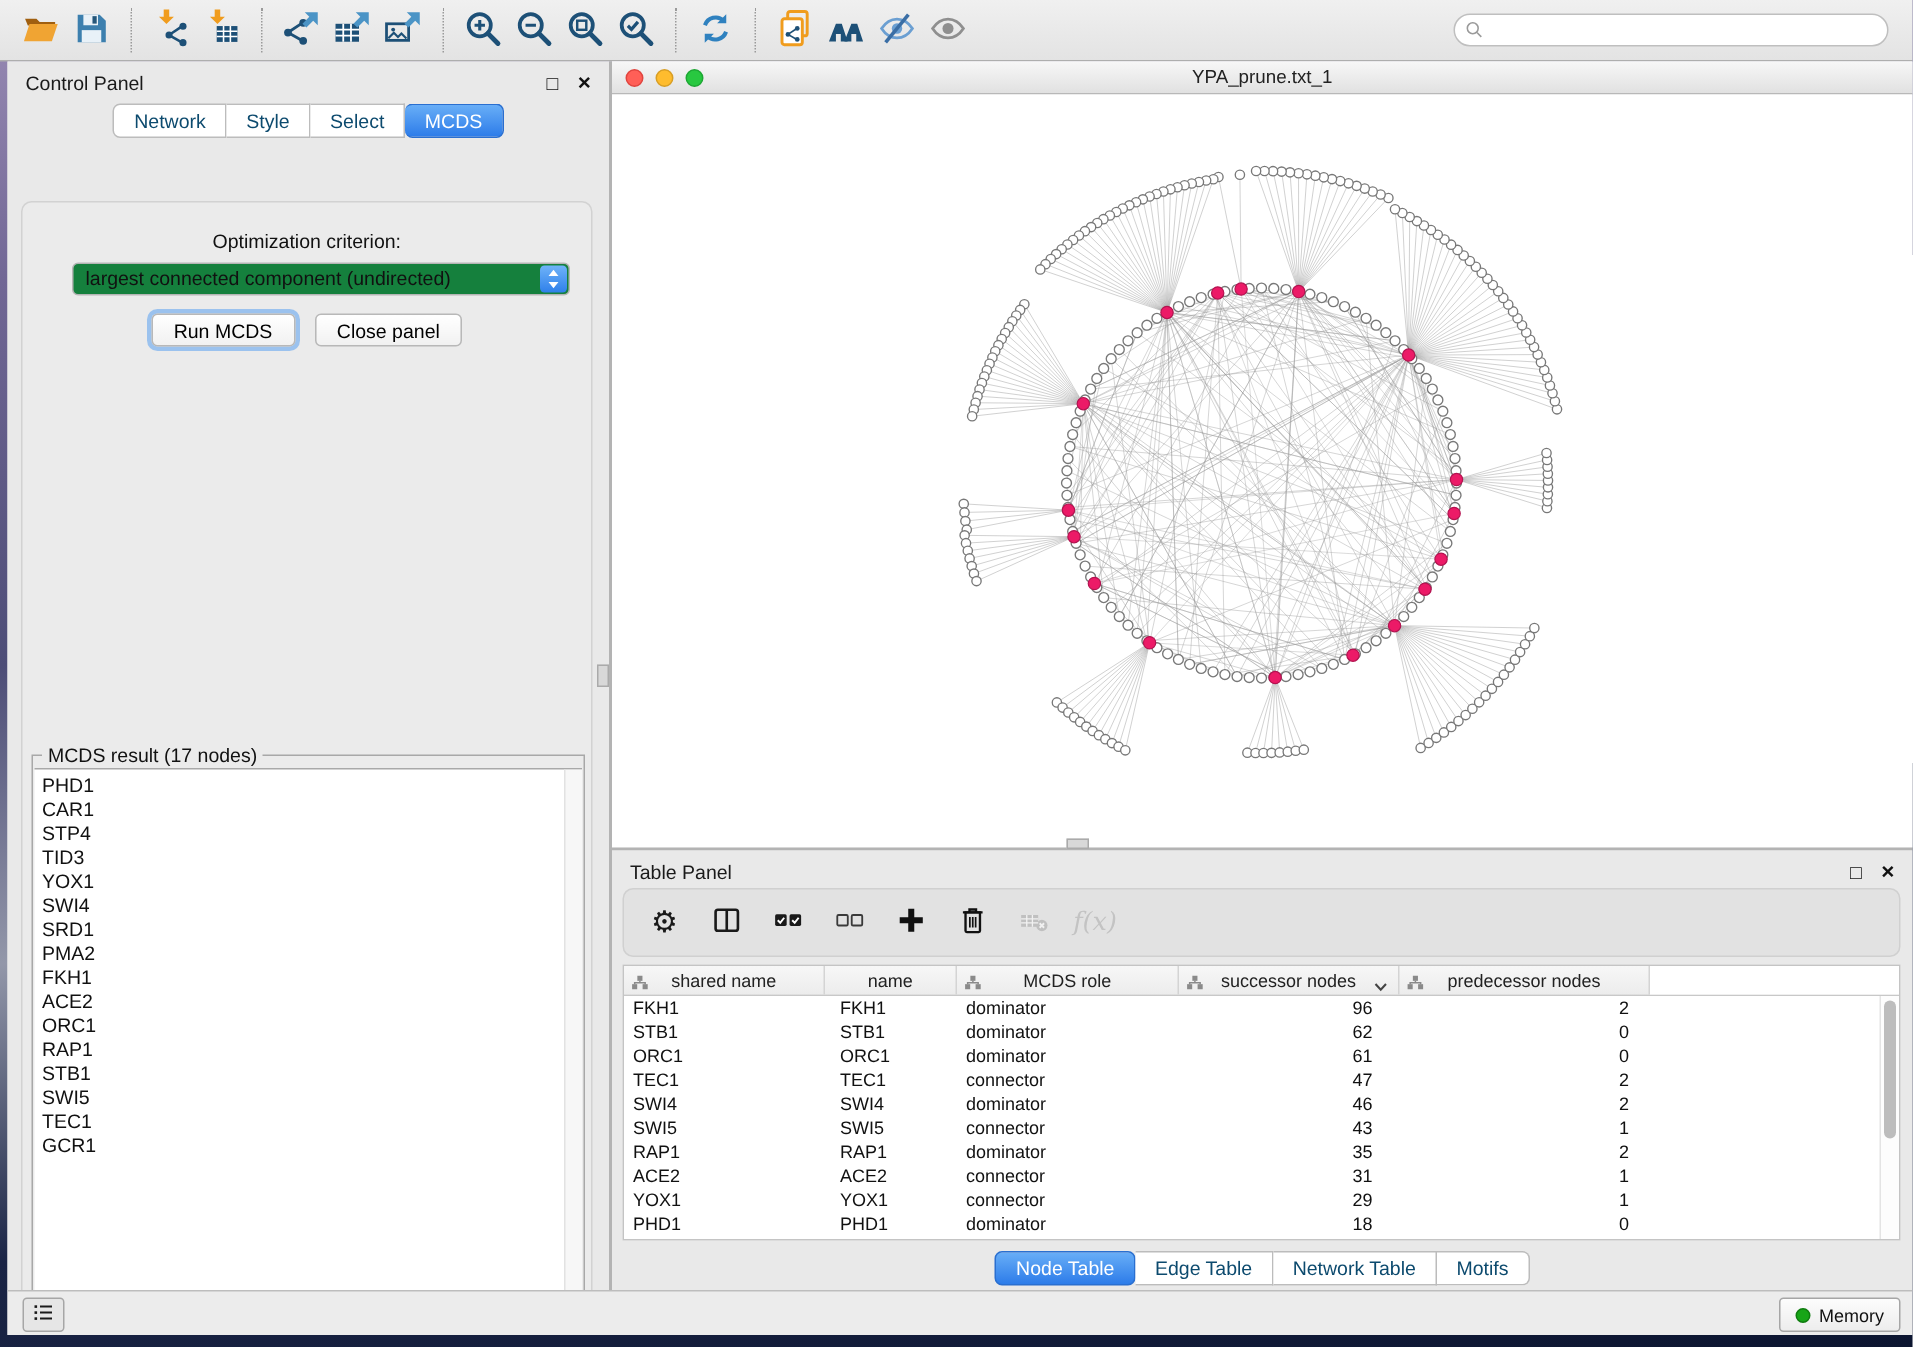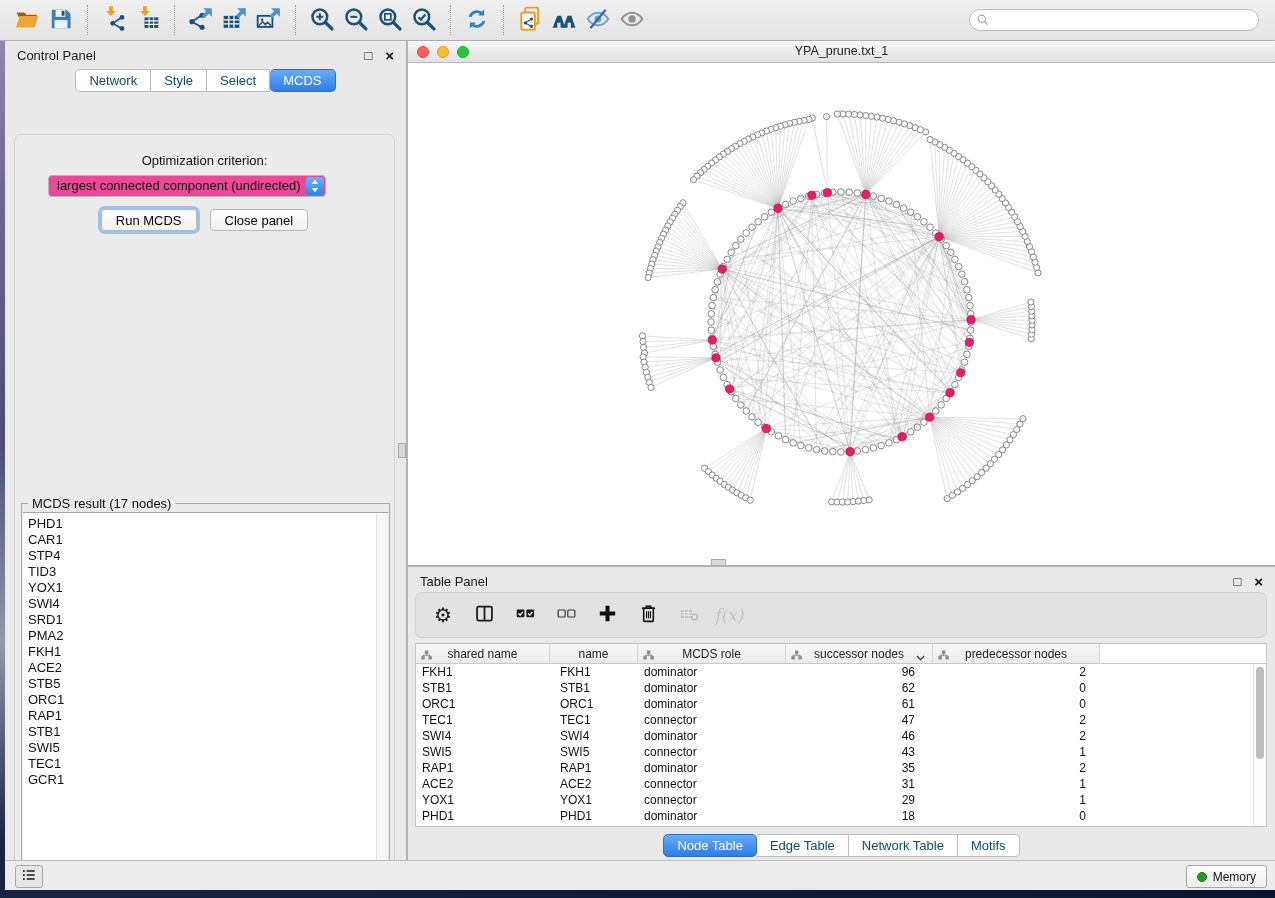--- a/index.html
+++ b/index.html
@@ -35,22 +35,22 @@
   .wbtn.close { font-weight:700; font-size:15px; }
   .seg-tabs { display:flex; justify-content:center; }
   .seg-tab { background:#fff; border:1px solid #bcbcbc; border-left:none; padding:3px 13px;
      font-size:13px; color:#0c4a6e; cursor:default; }
   .seg-tab:first-child { border-left:1px solid #bcbcbc; border-radius:5px 0 0 5px; }
   .seg-tab:last-child { border-radius:0 5px 5px 0; }
   .seg-tab.sel { background:linear-gradient(#68aef7,#2d7ce9); border-color:#2a6fd0; color:#fff; border-radius:5px; }
   .cp-content { position:absolute; left:9px; top:53px; width:381px; height:753px;
      background:#ebebeb; border:1px solid #d2d2d2; border-radius:7px;margin-top:40px; }
   .opt-label { text-align:center; margin-top:18px; font-size:13px; }
-  .criterion { position:absolute; left:33px; top:40px; width:278px; height:22px;
-     background:#ec4899; border:1px solid #b5b5b5; border-radius:4px; font-size:13px;
+  .criterion { position:absolute; left:33px; top:40px; width:332px; height:22px;
+     background:#15803d; border:1px solid #b5b5b5; border-radius:4px; font-size:13px;
      line-height:20px; padding-left:8px; cursor:default; }
   .criterion .stepper { position:absolute; right:1px; top:1px; width:18px; height:18px;
      border-radius:3px; background:linear-gradient(#6fb3f8,#2f80ea); }
   .criterion .stepper svg { width:18px; height:18px; display:block; }
   .btn-row { position:absolute; left:0; top:74px; width:100%; display:flex; justify-content:center; gap:13px; }
   .mac-btn { height:22px; padding:0 14px; background:linear-gradient(#ffffff,#f1f1f1);
      border:1px solid #b8b8b8; border-radius:4px; font-size:13px; font-family:"Liberation Sans",sans-serif; cursor:default; }
   .mac-btn.focus { box-shadow:0 0 0 3px rgba(90,160,240,.55); }
   .mcds-group { position:absolute; left:6px; top:368px; width:369px; height:370px;
      border:1px solid #a8a8a8; }
@@ -309,21 +309,20 @@
               <div class="mcds-item">PHD1</div>
               <div class="mcds-item">CAR1</div>
               <div class="mcds-item">STP4</div>
               <div class="mcds-item">TID3</div>
               <div class="mcds-item">YOX1</div>
               <div class="mcds-item">SWI4</div>
               <div class="mcds-item">SRD1</div>
               <div class="mcds-item">PMA2</div>
               <div class="mcds-item">FKH1</div>
               <div class="mcds-item">ACE2</div>
-              <div class="mcds-item">STB5</div>
               <div class="mcds-item">ORC1</div>
               <div class="mcds-item">RAP1</div>
               <div class="mcds-item">STB1</div>
               <div class="mcds-item">SWI5</div>
               <div class="mcds-item">TEC1</div>
               <div class="mcds-item">GCR1</div>
             </div>
           <div class="mcds-scroll"></div>
         </div>
       </div>

